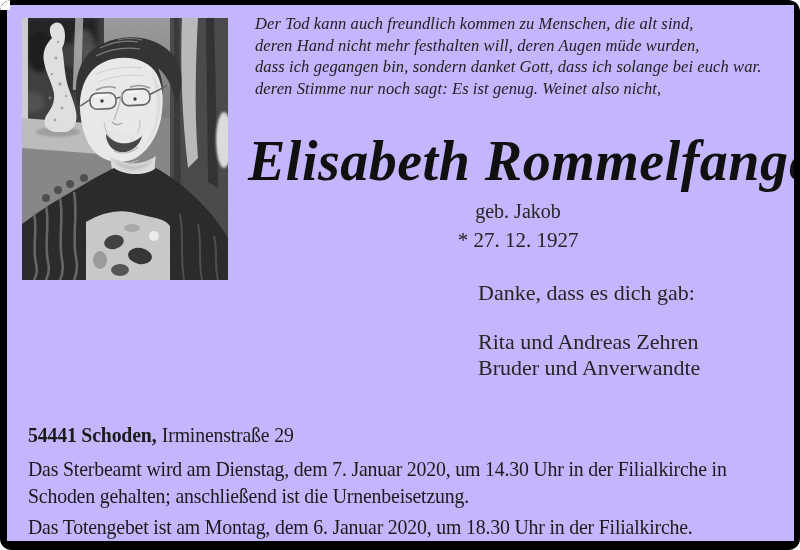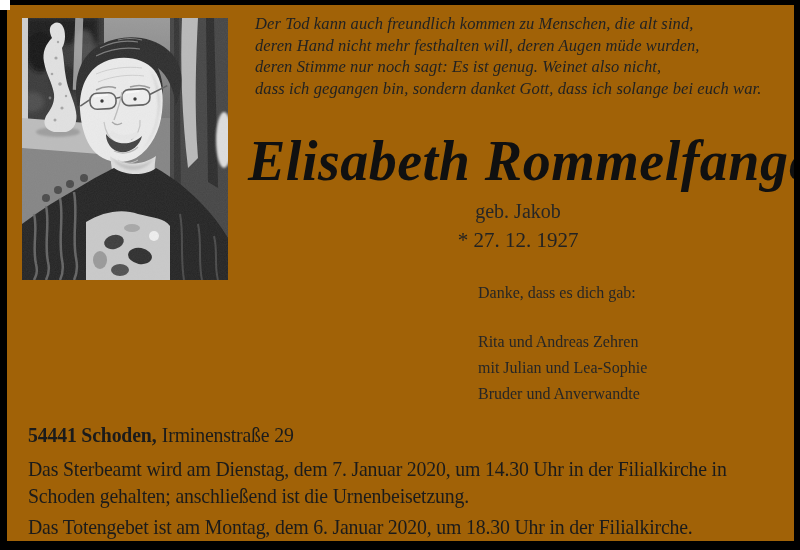--- a/index.html
+++ b/index.html
@@ -1,20 +1,21 @@
 <!DOCTYPE html>
 <html><head>
 <meta charset="utf-8">
 <style>
   html,body{margin:0;padding:0;background:#ffffff;}
   .page{
-    position:relative;width:800px;height:550px;background:#a16207;
+    position:relative;width:800px;height:550px;background:#c4b5fd;
     overflow:hidden;
     font-family:"Liberation Serif","DejaVu Serif",serif;
     color:#1f1f1f;
+    border-radius:12px;
   }
   
   .frame{position:absolute;background:#000;}
   .frame-top{left:0;top:0;width:800px;height:5px;}
   .frame-bottom{left:0;top:541px;width:800px;height:9px;}
   .frame-left{left:0;top:0;width:7px;height:550px;}
   .frame-right{left:794px;top:0;width:6px;height:550px;}
   .frame-notch{position:absolute;left:0;top:0;width:10px;height:10px;background:#fff;}
   
   .photo{position:absolute;left:22px;top:18px;width:206px;height:262px;}
@@ -27,21 +28,21 @@
   }
   
   .name-col{position:absolute;left:248px;top:128px;width:540px;text-align:center;}
   .deceased-name{
     font-size:56px;font-weight:bold;font-style:italic;
     letter-spacing:0.5px;line-height:1.2;color:#101010;white-space:nowrap;
   }
   .birth-name{font-size:20px;margin-top:5px;color:#262626;}
   .dates{font-size:21px;margin-top:5px;display:flex;justify-content:center;gap:52px;color:#222;}
   
-  .thanks{position:absolute;left:478px;top:281px;font-size:16px;color:#262626;}
+  .thanks{position:absolute;left:478px;top:281px;font-size:22px;color:#262626;}
   .thanks-intro{line-height:24px;}
   .family{margin-top:24px;line-height:26px;}
   
   .footer{position:absolute;left:28px;top:422px;font-size:22px;color:#1b1b1b;}
   .condensed{transform:scaleX(0.9);transform-origin:left top;white-space:nowrap;letter-spacing:-0.2px;}
   .address{line-height:25px;}
   .address .city{font-weight:bold;}
   .address .street{margin-left:6px;}
   .para{margin-top:8px;line-height:27px;}
   .toten{margin-top:4px;line-height:27px;}
@@ -192,37 +193,36 @@
         <ellipse cx="110" cy="210" rx="8" ry="4" fill="#9a9a9a" opacity="0.7"></ellipse>
       </g>
 
       <rect width="206" height="262" filter="url(#grain)" opacity="0.22"></rect>
     </svg>
   </div>
 
   <div class="poem">
     <div>Der Tod kann auch freundlich kommen zu Menschen, die alt sind,</div>
     <div>deren Hand nicht mehr festhalten will, deren Augen müde wurden,</div>
+    <div>dass ich gegangen bin, sondern danket Gott, dass ich solange bei euch war.</div>
     <div>deren Stimme nur noch sagt: Es ist genug. Weinet also nicht,</div>
-    <div>dass ich gegangen bin, sondern danket Gott, dass ich solange bei euch war.</div>
   </div>
 
   <div class="name-col">
     <div class="deceased-name">Elisabeth Rommelfanger</div>
     <div class="birth-name">geb. Jakob</div>
     <div class="dates">
       <span>* 27. 12. 1927</span>
     </div>
   </div>
 
   <div class="thanks">
     <div class="thanks-intro">Danke, dass es dich gab:</div>
     <div class="family">
       <div>Rita und Andreas Zehren</div>
-      <div>mit Julian und Lea-Sophie</div>
       <div>Bruder und Anverwandte</div>
     </div>
   </div>
 
   <div class="footer">
     <div class="address condensed">
       <span class="city">54441 Schoden,</span><span class="street">Irminenstraße 29</span>
     </div>
     <div class="para">
       <div class="condensed">Das Sterbeamt wird am Dienstag, dem 7. Januar 2020, um 14.30 Uhr in der Filialkirche in</div>

